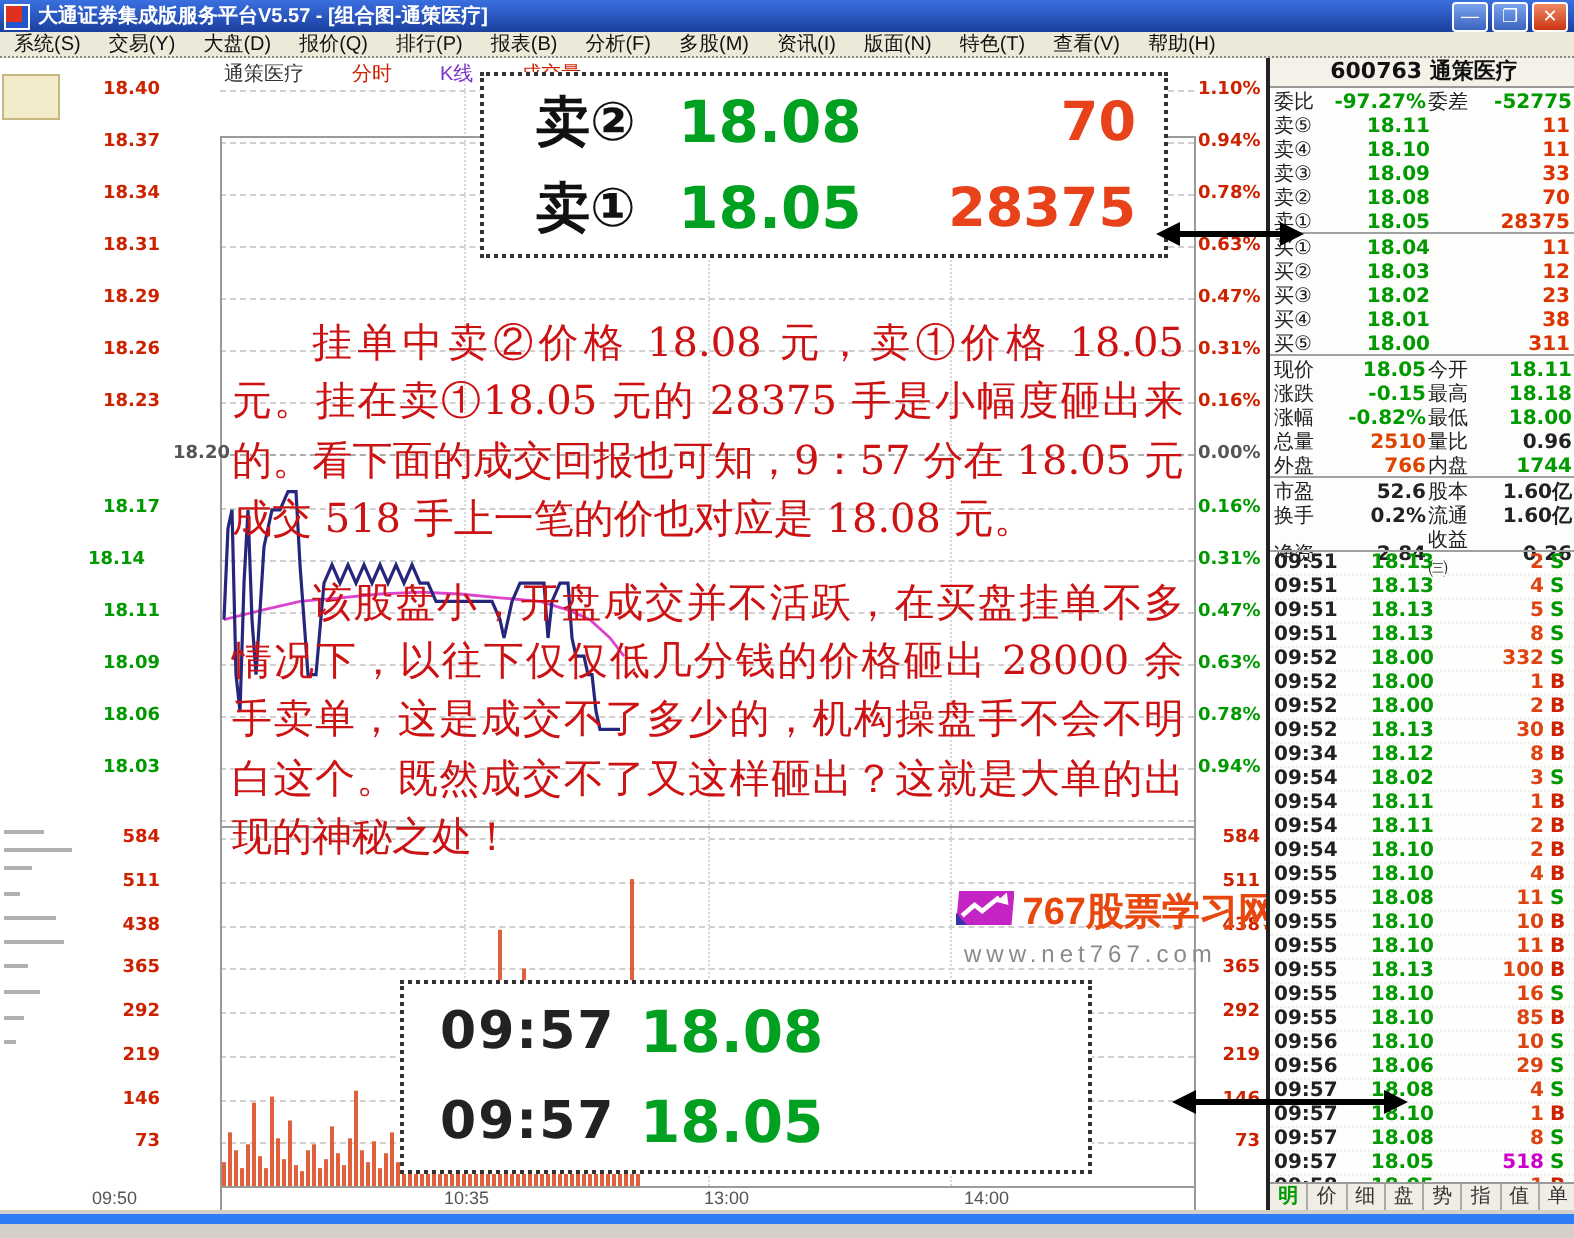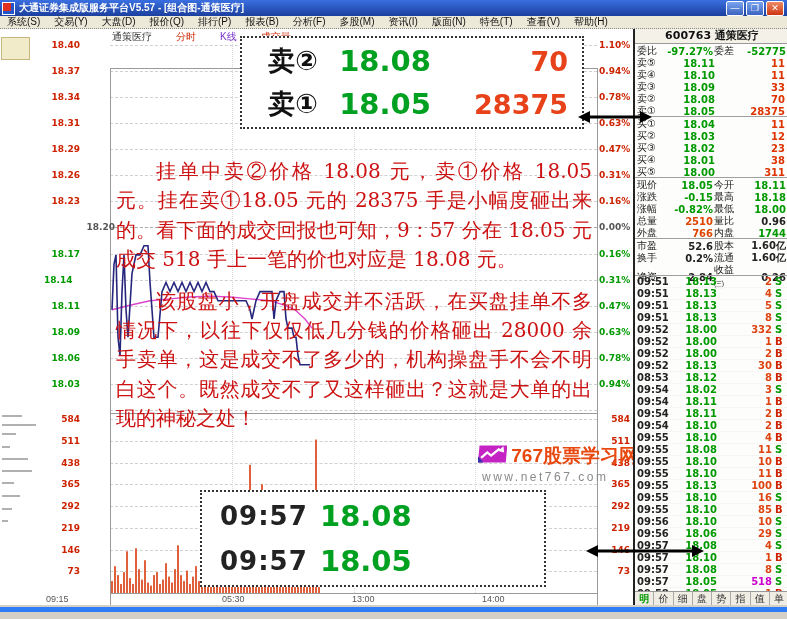--- a/index.html
+++ b/index.html
@@ -269,22 +269,22 @@
     <div class="axis-lbl" style="left: 599px; width: 31px; text-align: right; top: 494.75px; color: rgb(204, 34, 0);">219</div>
     <div class="grid-h" style="top: 521.5px;"></div>
     <div class="axis-lbl" style="left: 44px; width: 36px; text-align: right; top: 516.5px; color: rgb(204, 34, 0);">146</div>
     <div class="axis-lbl" style="left: 599px; width: 31px; text-align: right; top: 516.5px; color: rgb(204, 34, 0);">146</div>
     <div class="grid-h" style="top: 543.25px;"></div>
     <div class="axis-lbl" style="left: 44px; width: 36px; text-align: right; top: 538.25px; color: rgb(204, 34, 0);">73</div>
     <div class="axis-lbl" style="left: 599px; width: 31px; text-align: right; top: 538.25px; color: rgb(204, 34, 0);">73</div>
     <div class="grid-v" style="left: 231.75px; top: 12px; height: 553px;"></div>
     <div class="grid-v" style="left: 353.5px; top: 12px; height: 553px;"></div>
     <div class="grid-v" style="left: 475.25px; top: 12px; height: 553px;"></div>
-    <div class="time-lbl" style="left: 46px;">09:15</div>
-    <div class="time-lbl" style="left: 222px;">05:30</div>
+    <div class="time-lbl" style="left: 46px;">09:50</div>
+    <div class="time-lbl" style="left: 222px;">10:35</div>
     <div class="time-lbl" style="left: 352px;">13:00</div>
     <div class="time-lbl" style="left: 482px;">14:00</div>
   </div>
 
 <div class="callout" id="callout-sell">
     <div class="co-row">
       <span class="co-label">卖②</span>
       <span class="co-price">18.08</span>
       <span class="co-qty" style="color: rgb(232, 66, 26);">70</span>
     </div>
@@ -493,21 +493,21 @@
         <span class="tick-qty">2</span>
         <span class="tick-flag" style="color: rgb(204, 34, 0);">B</span>
       </div>
       <div class="tick-row">
         <span class="tick-time">09:52</span>
         <span class="tick-price">18.13</span>
         <span class="tick-qty">30</span>
         <span class="tick-flag" style="color: rgb(204, 34, 0);">B</span>
       </div>
       <div class="tick-row">
-        <span class="tick-time">08:53</span>
+        <span class="tick-time">09:34</span>
         <span class="tick-price">18.12</span>
         <span class="tick-qty">8</span>
         <span class="tick-flag" style="color: rgb(204, 34, 0);">B</span>
       </div>
       <div class="tick-row">
         <span class="tick-time">09:54</span>
         <span class="tick-price">18.02</span>
         <span class="tick-qty">3</span>
         <span class="tick-flag" style="color: rgb(0, 153, 0);">S</span>
       </div>

